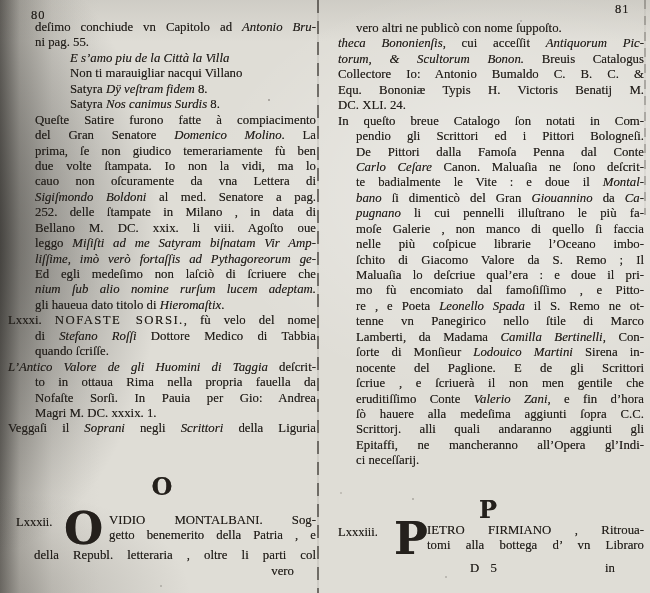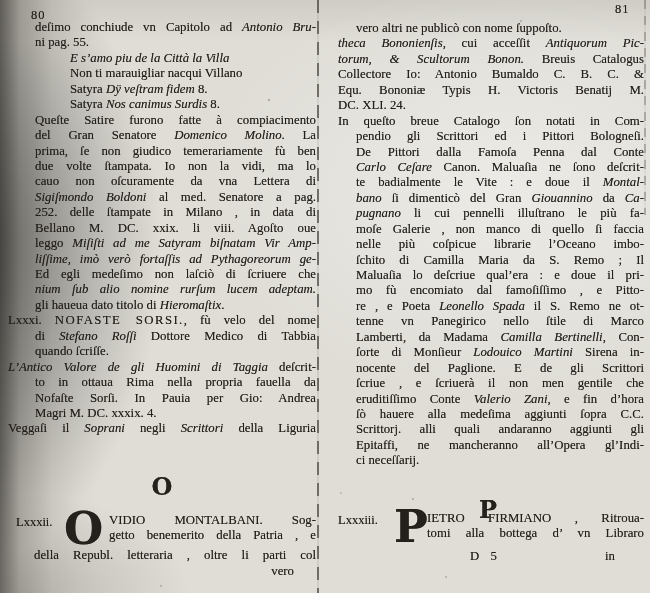--- a/index.html
+++ b/index.html
@@ -48,21 +48,21 @@
   .cp{letter-spacing:1.4px;}
   .sec-heading{
     position:absolute;left:0;width:100%;text-align:center;
     font-family:"DejaVu Serif","Liberation Serif",serif;
     font-size:24px;line-height:24px;font-weight:700;
   }
   .col-left .sec-heading{top:455px;}
   .col-right .sec-heading{top:477px;}
   .entry{position:absolute;left:0;right:0;}
   .col-left .entry{top:491px;}
-  .col-right .entry{top:488px;}
+  .col-right .entry{top:500px;}
   .entry-head{display:flex;align-items:flex-start;}
   .entry-num{flex:none;padding-top:4px;font-size:12.5px;}
   .col-left .entry-num{width:48px;padding-left:8px;}
   .col-right .entry-num{width:56px;padding-left:6px;}
   .dropcap{
     flex:none;text-align:center;font-weight:700;
     font-family:"DejaVu Serif","Liberation Serif",serif;
     font-size:45px;line-height:36px;margin:0 7px 0 0;
   }
   .col-left .dropcap{width:38px;}
@@ -106,21 +106,21 @@
         <div class="ln j"><span class="it">liſſime, imò verò fortaſſis ad Pythagoreorum ge-</span></div>
         <div class="ln j"><span>Ed egli medeſimo non laſciò di ſcriuere che</span></div>
         <div class="ln j"><span class="it">nium ſub alio nomine rurſum lucem adeptam.</span></div>
         <div class="ln"><span>gli haueua dato titolo di </span><span class="it">Hieromaſtix</span><span>.</span></div>
         <div class="ln h j"><span>Lxxxi. </span><span class="cp">NOFASTE SORSI.</span><span>, fù velo del nome</span></div>
         <div class="ln j"><span>di </span><span class="it">Stefano Roſſi</span><span> Dottore Medico di Tabbia</span></div>
         <div class="ln"><span>quando ſcriſſe.</span></div>
         <div class="ln h j"><span class="it">L’Antico Valore de gli Huomini di Taggia</span><span> deſcrit-</span></div>
         <div class="ln j"><span>to in ottaua Rima nella propria fauella da</span></div>
         <div class="ln j"><span>Nofaſte Sorſi. In Pauia per Gio: Andrea</span></div>
-        <div class="ln"><span>Magri M. DC. xxxix. 4.</span></div>
+        <div class="ln"><span>Magri M. DC. xxxix. 1.</span></div>
         <div class="ln h j"><span>Veggaſi il </span><span class="it">Soprani</span><span> negli </span><span class="it">Scrittori</span><span> della Liguria</span></div>
       </div>
     <div class="sec-heading">O</div>
     <div class="entry">
       <div class="entry-head">
         <span class="entry-num">Lxxxii.</span>
         <span class="dropcap">O</span>
         <div class="beside">
           <div class="ln">VIDIO MONTALBANI. Sog-</div>
           <div class="ln">getto benemerito della Patria , e</div>
@@ -141,21 +141,21 @@
         <div class="ln h"><span>DC. XLI. 24.</span></div>
         <div class="ln h j"><span>In queſto breue Catalogo ſon notati in Com-</span></div>
         <div class="ln j"><span>pendio gli Scrittori ed i Pittori Bologneſi.</span></div>
         <div class="ln j"><span>De Pittori dalla Famoſa Penna dal Conte</span></div>
         <div class="ln j"><span class="it">Carlo Ceſare</span><span> Canon. Maluaſia ne ſono deſcrit-</span></div>
         <div class="ln j"><span>te badialmente le Vite : e doue il </span><span class="it">Montal-</span></div>
         <div class="ln j"><span class="it">bano</span><span> ſi dimenticò del Gran </span><span class="it">Giouannino</span><span> da </span><span class="it">Ca-</span></div>
         <div class="ln j"><span class="it">pugnano</span><span> li cui pennelli illuſtrano le più fa-</span></div>
         <div class="ln j"><span>moſe Galerie , non manco di quello ſi faccia</span></div>
         <div class="ln j"><span>nelle più coſpicue librarie l’Oceano imbo-</span></div>
-        <div class="ln j"><span>ſchito di Camilla Maria da S. Remo ; Il</span></div>
+        <div class="ln j"><span>ſchito di Giacomo Valore da S. Remo ; Il</span></div>
         <div class="ln j"><span>Maluaſia lo deſcriue qual’era : e doue il pri-</span></div>
         <div class="ln j"><span>mo fù encomiato dal famoſiſſimo , e Pitto-</span></div>
         <div class="ln j"><span>re , e Poeta </span><span class="it">Leonello Spada</span><span> il S. Remo ne ot-</span></div>
         <div class="ln j"><span>tenne vn Panegirico nello ſtile di Marco</span></div>
         <div class="ln j"><span>Lamberti, da Madama </span><span class="it">Camilla Bertinelli</span><span>, Con-</span></div>
         <div class="ln j"><span>ſorte di Monſieur </span><span class="it">Lodouico Martini</span><span> Sirena in-</span></div>
         <div class="ln j"><span>nocente del Paglione. E de gli Scrittori</span></div>
         <div class="ln j"><span>ſcriue , e ſcriuerà il non men gentile che</span></div>
         <div class="ln j"><span>eruditiſſimo Conte </span><span class="it">Valerio Zani</span><span>, e fin d’hora</span></div>
         <div class="ln j"><span>ſò hauere alla medeſima aggiunti ſopra C.C.</span></div>

